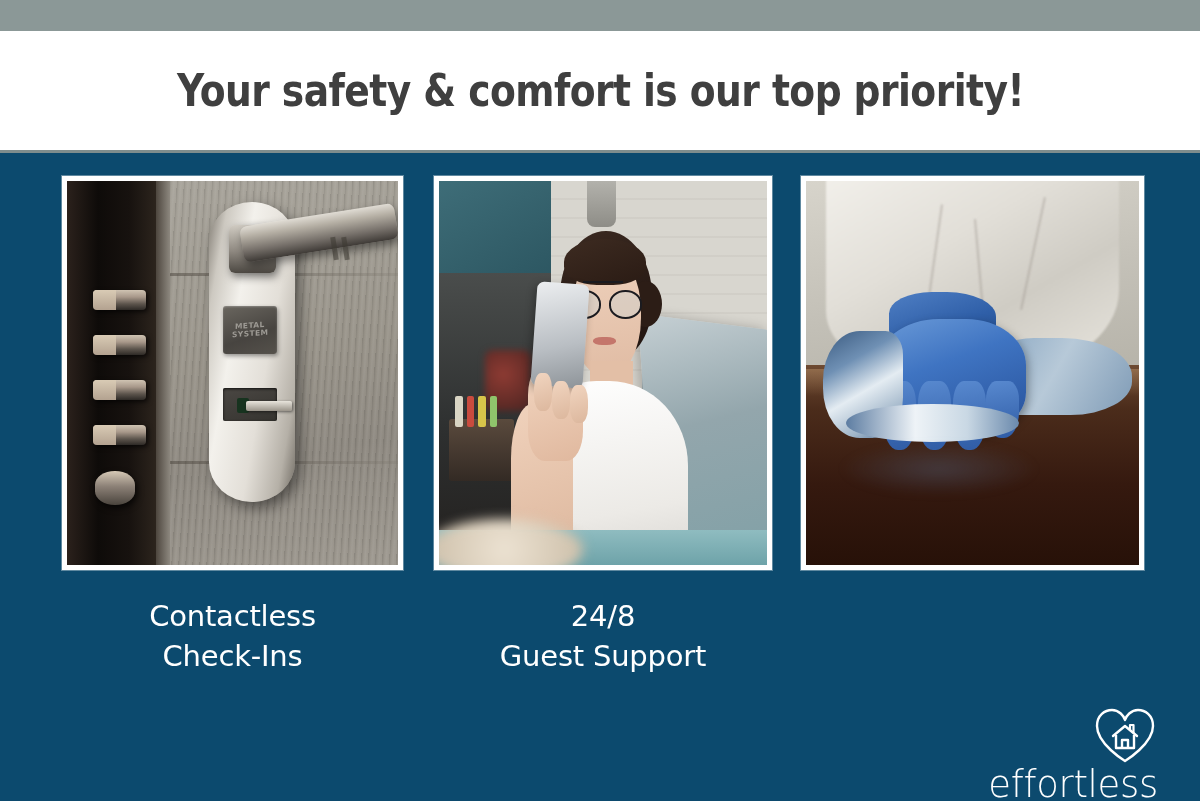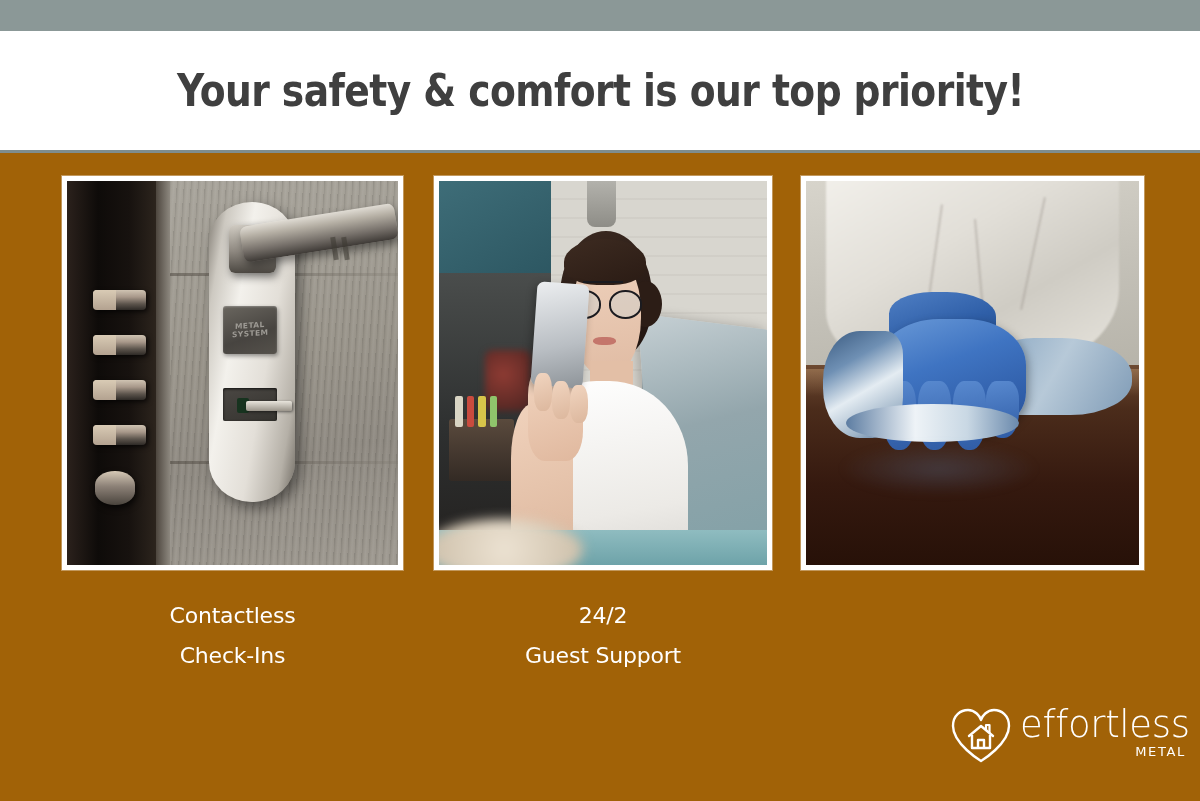--- a/index.html
+++ b/index.html
@@ -6,21 +6,21 @@
   html,body { width:1200px; height:801px; }
   body {
     font-family:"Liberation Sans", sans-serif;
     background:#869494;
     overflow:hidden;
     position:relative;
   }
   #page {
     position:absolute; inset:0;
     width:1200px; height:801px;
-    background:#a16207;
+    background:#0c4a6e;
   }
 
   
   .top-band {
     position:absolute; left:0; top:0; width:1200px; height:31px;
     background:#8b9897;
   }
   .header {
     position:absolute; left:0; top:31px; width:1200px; height:119px;
     background:#ffffff;
@@ -366,37 +366,37 @@
     border-radius:50%;
     background:radial-gradient(ellipse,rgba(90,120,160,.30),rgba(0,0,0,0) 70%);
     filter:blur(5px);
   }
 
   
   .caption {
     position:absolute;
     top:596px;
     color:#ffffff;
-    font-size:22px;
+    font-size:29px;
     line-height:40px;
     text-align:center;
     font-family:"DejaVu Sans", sans-serif;
     font-weight:500;
     letter-spacing:-0.2px;
     white-space:pre-line;
   }
   .caption.c1 { left:62px;  width:341px; }
   .caption.c2 { left:434px; width:338px; }
   .caption.c3 { left:801px; width:343px; }
 
   
   .logo {
     position:absolute; left:948px; top:706px;
     width:210px; height:72px;
-    display:flex; align-items:flex-start;
+    display:flex; align-items:flex-end;flex-direction:column;
   }
   .logo-mark { width:66px; height:60px; flex:0 0 auto; }
   .logo-text { margin-left:6px; display:flex; flex-direction:column; }
   .logo-word {
     color:#ffffff;
     font-size:37px;
     line-height:38px;
     font-family:"DejaVu Sans", sans-serif;
     font-weight:300;
     letter-spacing:-0.3px;
@@ -515,21 +515,21 @@
           <div class="cloth-front"></div>
           <div class="reflection"></div>
         </div>
       </div>
     </div>
 
   </div>
 
   <div class="caption c1">Contactless
 Check-Ins</div>
-  <div class="caption c2">24/2
+  <div class="caption c2">24/8
 Guest Support</div>
 
   <div class="logo">
     <svg class="logo-mark" viewBox="0 0 66 60">
       <path d="M33 55 C 33 55, 5 38, 5 20 C 5 9, 13 4, 20 4 C 27 4, 32 10, 33 14 C 34 10, 39 4, 46 4 C 53 4, 61 9, 61 20 C 61 38, 33 55, 33 55 Z" fill="none" stroke="#ffffff" stroke-width="2.4" stroke-linejoin="round"></path>
       <path d="M21 30 L33 20 L45 30" fill="none" stroke="#ffffff" stroke-width="2.4" stroke-linejoin="round" stroke-linecap="round"></path>
       <path d="M24 29 L24 42 L42 42 L42 29" fill="none" stroke="#ffffff" stroke-width="2.4" stroke-linejoin="round"></path>
       <path d="M30 42 L30 34 L36 34 L36 42" fill="none" stroke="#ffffff" stroke-width="2.4" stroke-linejoin="round"></path>
       <path d="M38 24 L38 19 L41.5 19 L41.5 27" fill="none" stroke="#ffffff" stroke-width="2.2" stroke-linejoin="round"></path>
     </svg>

